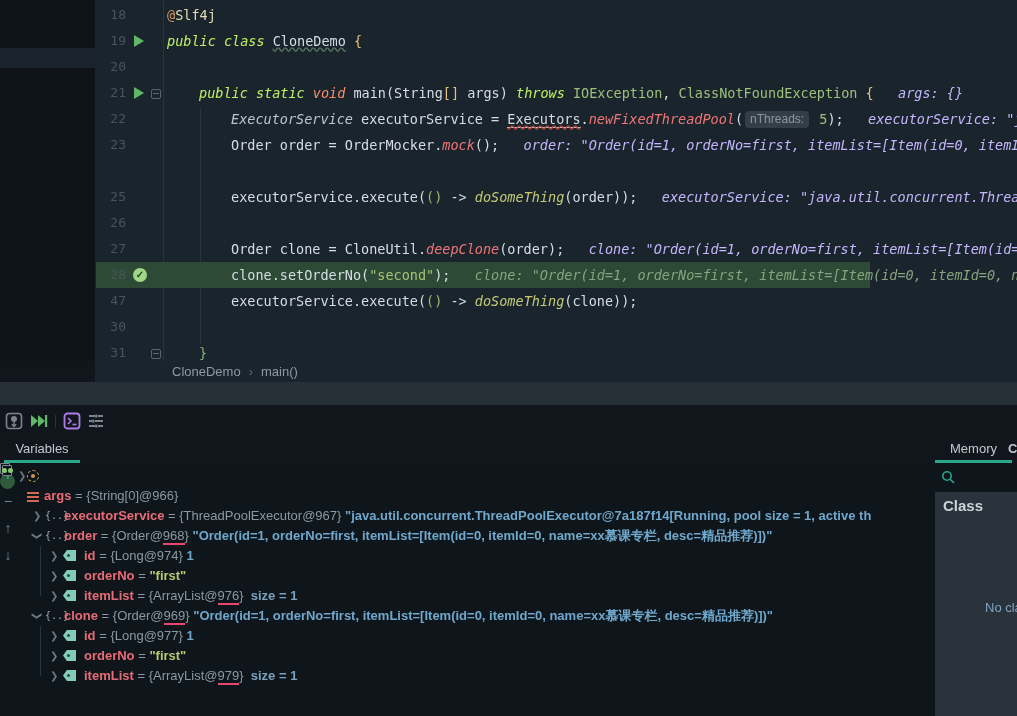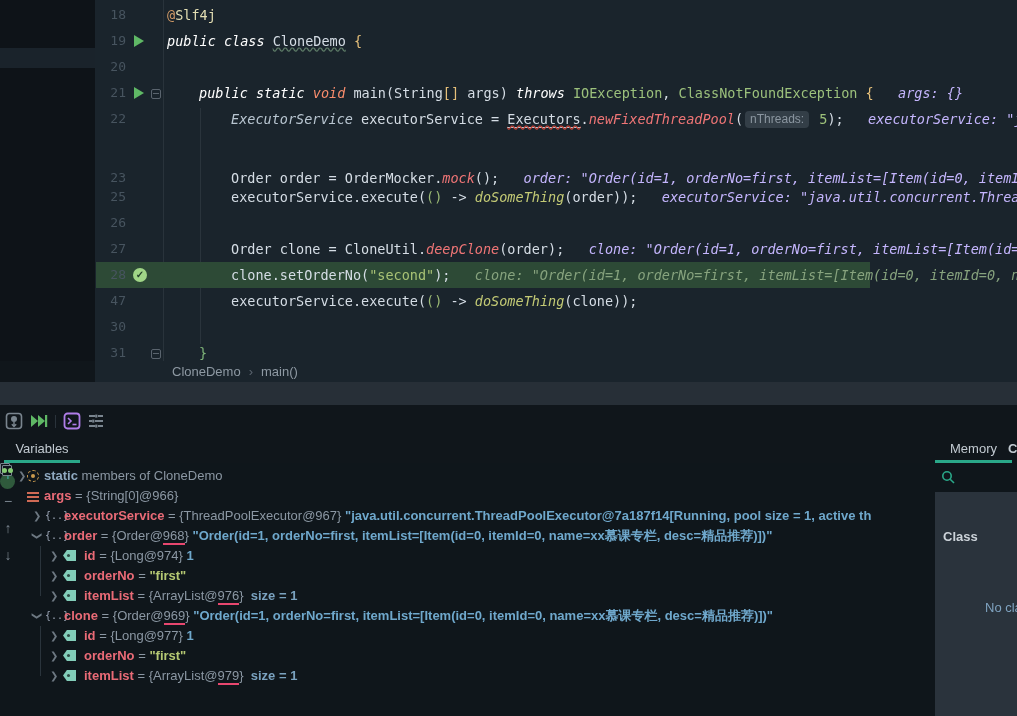--- a/index.html
+++ b/index.html
@@ -20,21 +20,21 @@
   .code-text{position:absolute;top:0;font:13.5px "DejaVu Sans Mono",monospace;line-height:26px;white-space:pre;}
   .g-run{position:absolute;left:38px;top:7px;width:0;height:0;
     border-left:10px solid #5fb865;border-top:6px solid transparent;border-bottom:6px solid transparent;}
   .g-bulb{position:absolute;left:41px;top:6px;width:11px;height:11px;border-radius:50%;background:#e8d44d;}
   .g-bulb::after{content:"";position:absolute;left:3px;bottom:-3px;width:5px;height:3px;background:#c0ad3c;}
   .g-check{position:absolute;left:37px;top:6px;width:14px;height:14px;border-radius:50%;background:#a0d687;
     color:#23402a;font:bold 10px "Liberation Sans",sans-serif;text-align:center;line-height:14px;}
   .g-fold{position:absolute;left:55px;top:9px;width:8px;height:8px;border:1px solid #5a646e;border-radius:2px;background:#1a242c;}
   .g-fold::after{content:"";position:absolute;left:1px;top:3px;width:6px;height:1px;background:#5a646e;}
   
-  .tk-kw{color:#ffffff;font-style:italic}
+  .tk-kw{color:#bef264;font-style:italic}
   .tk-prim{color:#f78c6c;font-style:italic}
   .tk-plain{color:#d5dde5}
   .tk-type{color:#b8c5d0;font-style:italic}
   .tk-exc{color:#9cc17c}
   .tk-brace{color:#e6c07a}
   .tk-str{color:#a8c275}
   .tk-num{color:#9dc17a}
   .tk-meth{color:#ef7576;font-style:italic}
   .tk-methY{color:#c3ca75;font-style:italic}
   .tk-lamb{color:#9bb974}
@@ -101,41 +101,41 @@
   .vi-static::after{content:"";position:absolute;left:3px;top:3px;width:4px;height:4px;border-radius:50%;background:#c99a4e;}
   .vi-param{width:12px;height:10px;top:6px;background:repeating-linear-gradient(#cf6a55 0 2px,transparent 2px 4px);}
   .vi-obj{color:#9aa4b4;font:10px "DejaVu Sans Mono",monospace;line-height:20px;top:0;}
   .vi-tag{width:13px;height:11px;background:#82cdb9;clip-path:polygon(0 50%,30% 0,100% 0,100% 100%,30% 100%);}
   .vi-tag::before{content:"";position:absolute;left:4px;top:4px;width:3px;height:3px;border-radius:50%;background:#2c4c44;}
   .tree-guide{position:absolute;width:1px;background:#2a343c;}
 
   
   #memory-panel{position:absolute;left:935px;top:463px;width:82px;height:253px;background:#0f161b;}
   #memory-content{position:absolute;left:0;top:29px;width:82px;height:224px;background:#2a333c;}
-  #memory-class-header{position:absolute;left:8px;top:5px;font-size:13px;font-weight:bold;color:#ccd3d9;margin-top:32px;}
+  #memory-class-header{position:absolute;left:8px;top:5px;font-size:15px;font-weight:bold;color:#ccd3d9;}
   #memory-empty{position:absolute;left:50px;top:108px;font-size:13px;color:#7fa3c0;white-space:pre;}
 </style>
 </head>
 <body>
 
 <div id="stage">
 
   <div id="project-pane">
     <div id="project-strip"></div>
   </div>
 
   <div id="editor">
     <div id="gutter-sep"></div>
     <div id="indent-guide"></div>
   <div class="code-row" style="top: 2px;"><span class="lnum">18</span><span class="code-text" style="left: 71px;"><span class="tk-ann">@</span><span class="tk-annName">Slf4j</span></span></div>
       <div class="code-row" style="top: 28px;"><span class="lnum">19</span><span class="g-run"></span><span class="code-text" style="left: 71px;"><span class="tk-kw">public class </span><span class="tk-clsDef">CloneDemo</span><span class="tk-plain"> </span><span class="tk-brace">{</span></span></div>
       <div class="code-row" style="top: 54px;"><span class="lnum">20</span><span class="code-text" style="left: 71px;"></span></div>
       <div class="code-row" style="top: 80px;"><span class="lnum">21</span><span class="g-run"></span><span class="g-fold"></span><span class="code-text" style="left: 103px;"><span class="tk-kw">public static </span><span class="tk-prim">void </span><span class="tk-plain">main(String</span><span class="tk-brace">[]</span><span class="tk-plain"> args) </span><span class="tk-kw">throws </span><span class="tk-exc">IOException</span><span class="tk-plain">, </span><span class="tk-exc">ClassNotFoundException</span><span class="tk-plain"> </span><span class="tk-brace">{</span><span class="tk-hint">   args: {}</span></span></div>
       <div class="code-row" style="top: 106px;"><span class="lnum">22</span><span class="code-text" style="left: 135px;"><span class="tk-type">ExecutorService </span><span class="tk-plain">executorService = </span><span class="tk-uline">Executors</span><span class="tk-plain">.</span><span class="tk-meth">newFixedThreadPool</span><span class="tk-plain">(</span><span class="tk-pill">nThreads:</span><span class="tk-num"> 5</span><span class="tk-plain">);</span><span class="tk-hint">   executorService: "jav</span></span></div>
-      <div class="code-row" style="top: 132px; margin-top: 33px;"><span class="lnum">23</span><span class="code-text" style="left: 135px;"><span class="tk-plain">Order order = OrderMocker.</span><span class="tk-meth">mock</span><span class="tk-plain">();</span><span class="tk-hint">   order: "Order(id=1, orderNo=first, itemList=[Item(id=0, itemId=</span></span></div>
+      <div class="code-row" style="top: 132px;"><span class="lnum">23</span><span class="code-text" style="left: 135px;"><span class="tk-plain">Order order = OrderMocker.</span><span class="tk-meth">mock</span><span class="tk-plain">();</span><span class="tk-hint">   order: "Order(id=1, orderNo=first, itemList=[Item(id=0, itemId=</span></span></div>
       <div class="code-row" style="top: 184px;"><span class="lnum">25</span><span class="code-text" style="left: 135px;"><span class="tk-plain">executorService.execute(</span><span class="tk-lamb">()</span><span class="tk-plain"> -&gt; </span><span class="tk-methY">doSomeThing</span><span class="tk-plain">(order));</span><span class="tk-hint">   executorService: "java.util.concurrent.ThreadP</span></span></div>
       <div class="code-row" style="top: 210px;"><span class="lnum">26</span><span class="code-text" style="left: 135px;"></span></div>
       <div class="code-row" style="top: 236px;"><span class="lnum">27</span><span class="code-text" style="left: 135px;"><span class="tk-plain">Order clone = CloneUtil.</span><span class="tk-meth">deepClone</span><span class="tk-plain">(order);</span><span class="tk-hint">   clone: "Order(id=1, orderNo=first, itemList=[Item(id=0,</span></span></div>
       <div class="code-row hl-exec" style="top: 262px;"><span class="lnum">28</span><span class="g-check">✓</span><span class="code-text" style="left: 135px;"><span class="tk-plain">clone.setOrderNo(</span><span class="tk-str">"second"</span><span class="tk-plain">);</span><span class="tk-hintG">   clone: "Order(id=1, orderNo=first, itemList=[Item(id=0, itemId=0, nam</span></span></div>
       <div class="code-row" style="top: 288px;"><span class="lnum">47</span><span class="code-text" style="left: 135px;"><span class="tk-plain">executorService.execute(</span><span class="tk-lamb">()</span><span class="tk-plain"> -&gt; </span><span class="tk-methY">doSomeThing</span><span class="tk-plain">(clone));</span></span></div>
       <div class="code-row" style="top: 314px;"><span class="lnum">30</span><span class="code-text" style="left: 135px;"></span></div>
       <div class="code-row" style="top: 340px;"><span class="lnum">31</span><span class="g-fold"></span><span class="code-text" style="left: 103px;"><span class="tk-close">}</span></span></div>
     </div>
 
   <div id="breadcrumb-bar">
@@ -186,21 +186,21 @@
   <div id="left-strip">
     <div class="ls-icon" id="ls-add" style="top:4px">+</div>
     <div class="ls-icon" style="top:30px">−</div>
     <div class="ls-icon" style="top:57px">↑</div>
     <div class="ls-icon" style="top:84px">↓</div>
     <div id="ls-copy"></div>
     <div id="ls-glasses"></div>
   </div>
 
   <div id="variables-panel">
-      <div class="var-row" style="top: 3px;"><span class="v-chev" style="left: 2px;">❯</span><span class="vi vi-static" style="left: 11px;"></span><span class="var-tokens" style="left: 28px;"><span class="vt-kw">static</span><span class="vt-lbl"> members of CloneDemo</span></span></div>
+      <div class="var-row" style="top: 3px;"><span class="v-chev" style="left: 2px;">❯</span><span class="vi vi-static" style="left: 11px;"></span></div>
       <div class="var-row" style="top: 23px;"><span class="vi vi-param" style="left: 11px;"></span><span class="var-tokens" style="left: 28px;"><span class="vt-name">args</span><span class="vt-eq"> = </span><span class="vt-ref">{String[0]@966}</span></span></div>
       <div class="var-row" style="top: 43px;"><span class="v-chev" style="left: 17px;">❯</span><span class="vi vi-obj" style="left: 29px;">{..}</span><span class="var-tokens" style="left: 48px;"><span class="vt-name">executorService</span><span class="vt-eq"> = </span><span class="vt-ref">{ThreadPoolExecutor@967} </span><span class="vt-sval">"java.util.concurrent.ThreadPoolExecutor@7a187f14[Running, pool size = 1, active th</span></span></div>
       <div class="var-row" style="top: 63px;"><span class="v-chev expanded" style="left: 17px;">❯</span><span class="vi vi-obj" style="left: 29px;">{..}</span><span class="var-tokens" style="left: 48px;"><span class="vt-name">order</span><span class="vt-eq"> = </span><span class="vt-ref">{Order@</span><span class="vt-refU">968</span><span class="vt-ref">} </span><span class="vt-sval">"Order(id=1, orderNo=first, itemList=[Item(id=0, itemId=0, name=xx慕课专栏, desc=精品推荐)])"</span></span></div>
       <div class="var-row" style="top: 83px;"><span class="v-chev" style="left: 34px;">❯</span><span class="vi vi-tag" style="left: 47px;"></span><span class="var-tokens" style="left: 68px;"><span class="vt-name">id</span><span class="vt-eq"> = </span><span class="vt-ref">{Long@974} </span><span class="vt-nval">1</span></span></div>
       <div class="var-row" style="top: 103px;"><span class="v-chev" style="left: 34px;">❯</span><span class="vi vi-tag" style="left: 47px;"></span><span class="var-tokens" style="left: 68px;"><span class="vt-name">orderNo</span><span class="vt-eq"> = </span><span class="vt-gval">"first"</span></span></div>
       <div class="var-row" style="top: 123px;"><span class="v-chev" style="left: 34px;">❯</span><span class="vi vi-tag" style="left: 47px;"></span><span class="var-tokens" style="left: 68px;"><span class="vt-name">itemList</span><span class="vt-eq"> = </span><span class="vt-ref">{ArrayList@</span><span class="vt-refU">976</span><span class="vt-ref">}  </span><span class="vt-size">size = 1</span></span></div>
       <div class="var-row" style="top: 143px;"><span class="v-chev expanded" style="left: 17px;">❯</span><span class="vi vi-obj" style="left: 29px;">{..}</span><span class="var-tokens" style="left: 48px;"><span class="vt-name">clone</span><span class="vt-eq"> = </span><span class="vt-ref">{Order@</span><span class="vt-refU">969</span><span class="vt-ref">} </span><span class="vt-sval">"Order(id=1, orderNo=first, itemList=[Item(id=0, itemId=0, name=xx慕课专栏, desc=精品推荐)])"</span></span></div>
       <div class="var-row" style="top: 163px;"><span class="v-chev" style="left: 34px;">❯</span><span class="vi vi-tag" style="left: 47px;"></span><span class="var-tokens" style="left: 68px;"><span class="vt-name">id</span><span class="vt-eq"> = </span><span class="vt-ref">{Long@977} </span><span class="vt-nval">1</span></span></div>
       <div class="var-row" style="top: 183px;"><span class="v-chev" style="left: 34px;">❯</span><span class="vi vi-tag" style="left: 47px;"></span><span class="var-tokens" style="left: 68px;"><span class="vt-name">orderNo</span><span class="vt-eq"> = </span><span class="vt-gval">"first"</span></span></div>
       <div class="var-row" style="top: 203px;"><span class="v-chev" style="left: 34px;">❯</span><span class="vi vi-tag" style="left: 47px;"></span><span class="var-tokens" style="left: 68px;"><span class="vt-name">itemList</span><span class="vt-eq"> = </span><span class="vt-ref">{ArrayList@</span><span class="vt-refU">979</span><span class="vt-ref">}  </span><span class="vt-size">size = 1</span></span></div>

